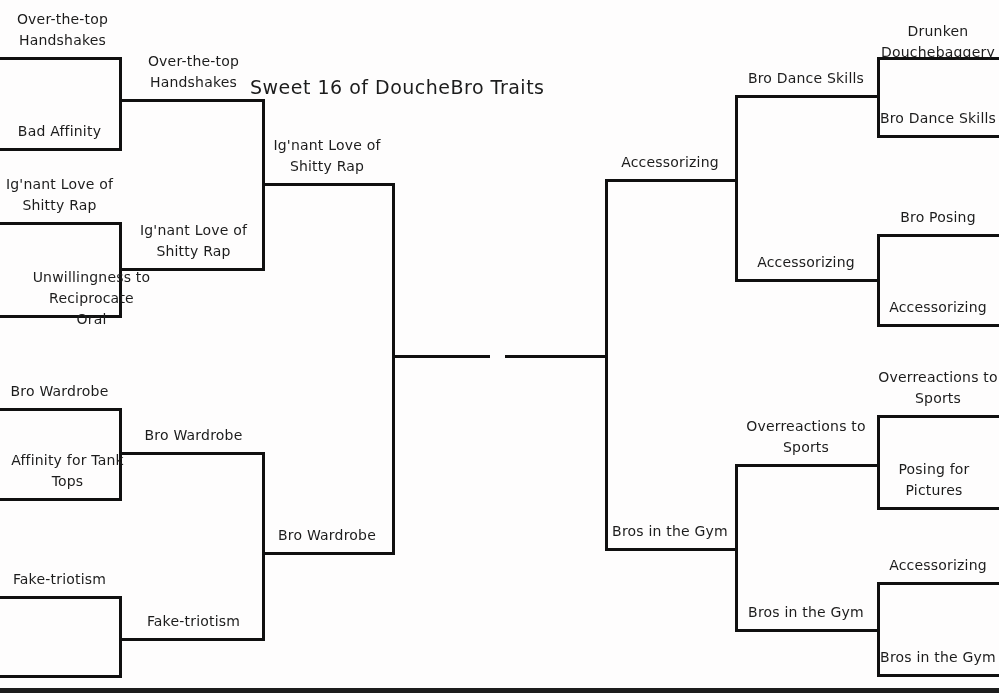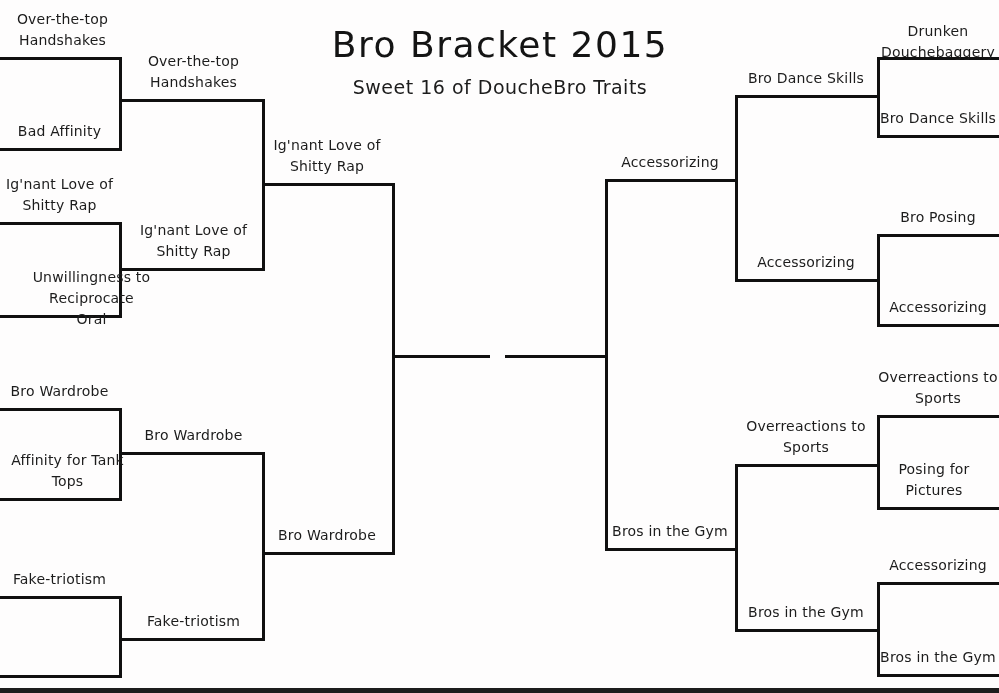--- a/index.html
+++ b/index.html
@@ -23,31 +23,30 @@
   }
   .lb1{height:22px;}   
   .lb2{height:44px;}   
   #title{
     position:absolute;left:250px;top:24px;width:500px;
     text-align:center;font-size:36px;letter-spacing:1.5px;
     color:#141414;font-weight:500;
   }
   #subtitle{
     position:absolute;left:250px;top:76px;width:500px;
-    text-align:center;font-size:19px;letter-spacing:.5px;
+    text-align:left;font-size:19px;letter-spacing:.5px;
     color:#1c1c1c;
   }
   #bottombar{position:absolute;left:0;top:688px;width:999px;height:5px;background:#1d1d1d;}
 </style>
 </head>
 <body>
 
 <div id="stage">
 
-  <div id="title">Bro Bracket 2015</div>
   <div id="subtitle">Sweet 16 of DoucheBro Traits</div>
 
   <div class="hl" style="left:0;top:57px;width:119px;"></div>
   <div class="hl" style="left:0;top:148px;width:119px;"></div>
   <div class="vl" style="left:119px;top:57px;height:94px;"></div>
   <div class="hl" style="left:119px;top:99px;width:143px;"></div>
 
   <div class="hl" style="left:0;top:222px;width:119px;"></div>
   <div class="hl" style="left:0;top:315px;width:119px;"></div>
   <div class="vl" style="left:119px;top:222px;height:96px;"></div>

